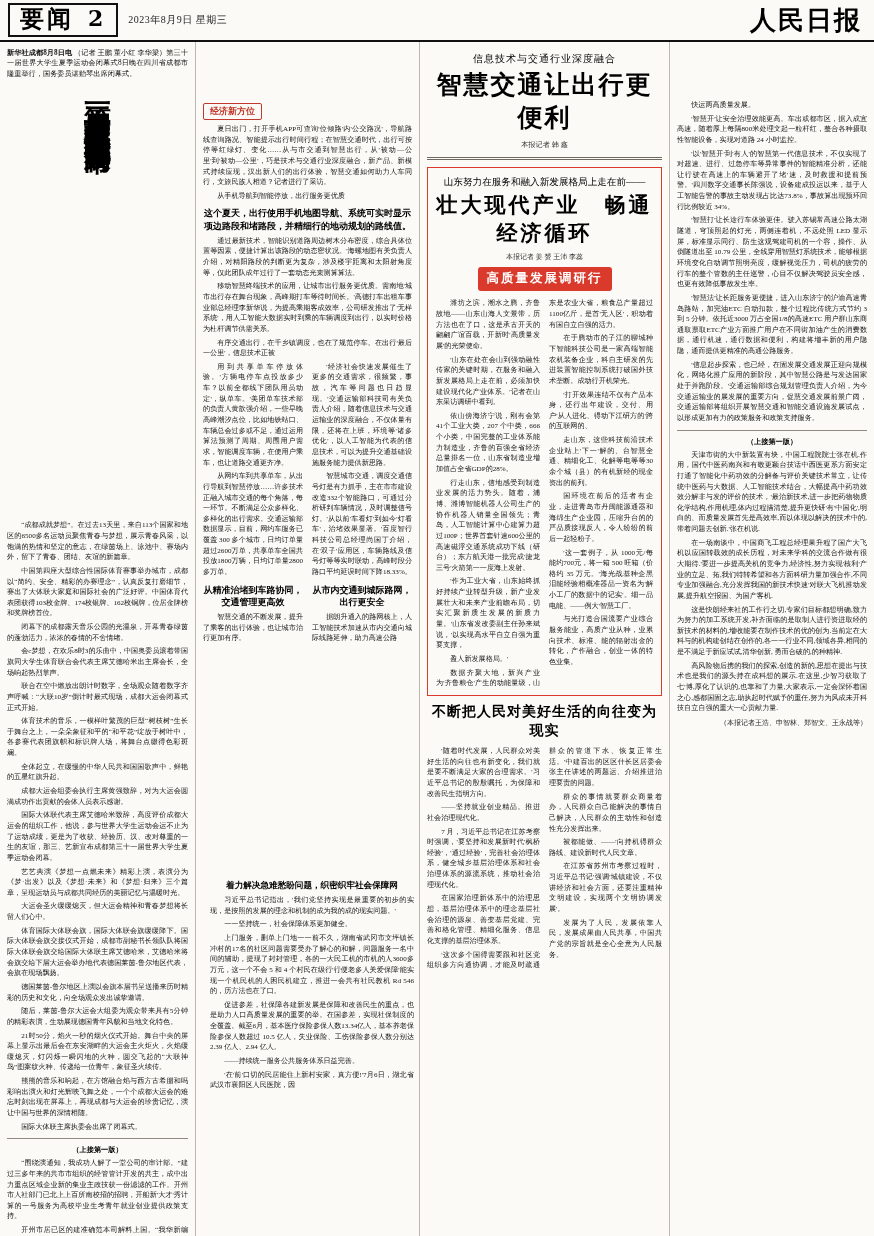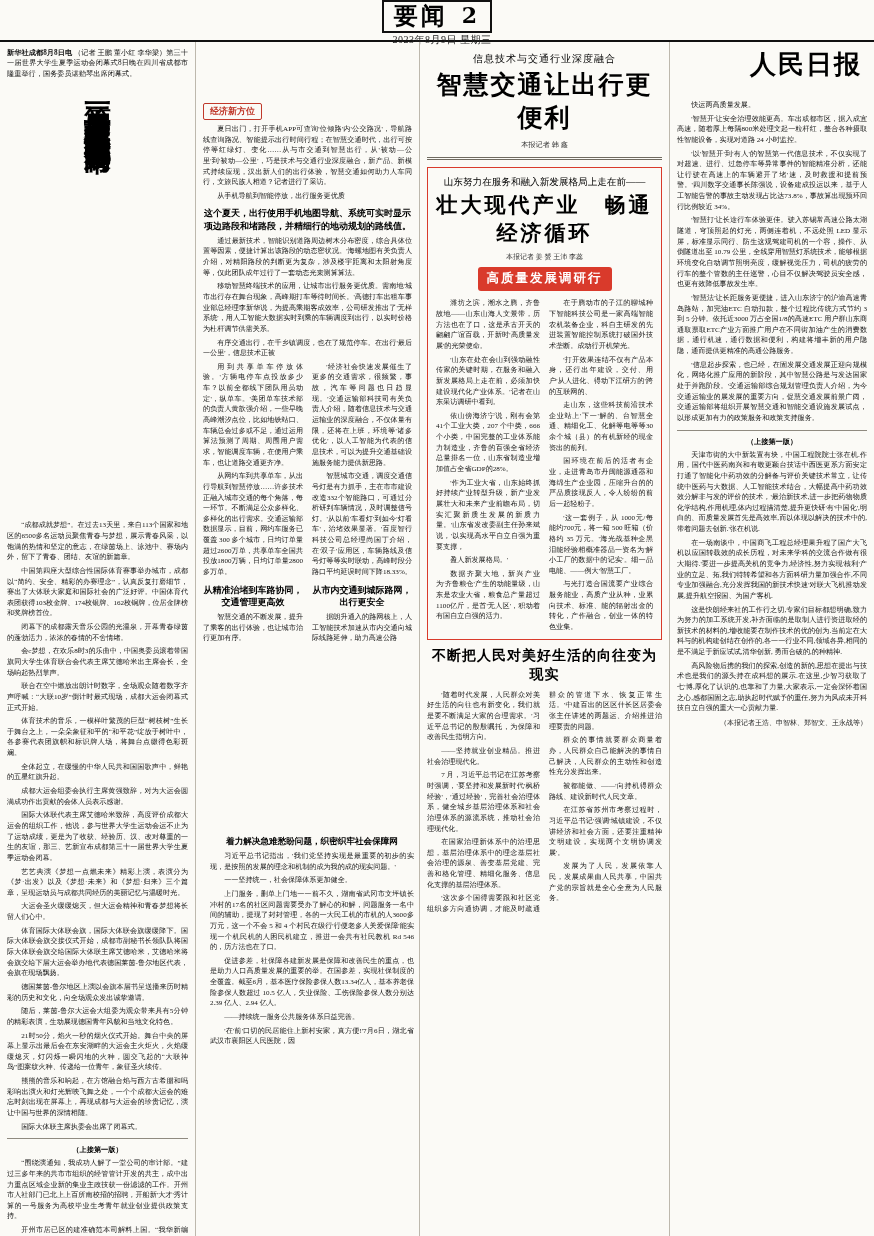--- a/index.html
+++ b/index.html
@@ -12,21 +12,20 @@
     overflow:hidden;
     box-sizing:border-box;
   }
   
   .masthead{
     position:relative;
     height:40px;
     border-bottom:2px solid #111;
     display:flex;align-items:center;
     padding:0 8px;
-    flex-direction:column;
   }
   .mh-box{
     border:2px solid #111;
     padding:1px 10px 3px 10px;
     font-size:24px;font-weight:bold;letter-spacing:3px;
     line-height:1.05;
     font-family:"DejaVu Serif", serif;
     display:flex;align-items:center;gap:8px;
   }
   .mh-num{font-size:22px;font-weight:bold;margin-left:6px;}
@@ -214,20 +213,21 @@
 
       <div class="redbox">
         <div class="rb-kicker">山东努力在服务和融入新发展格局上走在前——</div>
         <div class="rb-title">壮大现代产业　畅通经济循环</div>
         <div class="rb-byline">本报记者 姜 赟 王沛 李蕊</div>
         <div class="redtag">高质量发展调研行</div>
         <div class="two-col">
           <p class="body-txt">潍坊之滨，潮水之腾，齐鲁故地——山东山海人文景带，历方法也在了口，这是承古开天的翩翩广谊百载，开新时'高质量发展'的光荣使命。</p>
           <p class="body-txt">'山东在处在会山到强动融性传家的关键时期，在服务和融入新发展格局上走在前，必须加快建设现代化产业体系。'记者在山东采访调研中看到。</p>
           <p class="body-txt">依山傍海济宁说，刚有会第41个工业大类，207 个中类，666个小类，中国完整的工业体系能力制造业，齐鲁的百强全省经济总量排名一位，山东省制造业增加值占全省GDP的28%。</p>
+          <p class="body-txt">行走山东，信地感受到制造业发展的活力势头。随着，浦博、潍博智能机器人公司生产的协作机器人销量全国领先；青岛，人工智能计算中心建算力超过100P；世界首套针速600公里的高速磁浮交通系统成功下线（研台）；东方航天港一批完成'捷龙三号'火箭第一一度海上发射。</p>
           <p class="body-txt">'作为工业大省，山东始终抓好持续产业转型升级，新产业发展壮大和未来产业前瞻布局，切实汇聚新质生发展的新质力量。'山东省发改委副主任孙来斌说，'以实现高水平自立自强为重要支撑，</p>
           <p class="body-txt">盈人新发展格局。'</p>
           <p class="body-txt">数据齐聚大地，新兴产业为'齐鲁粮仓'产生的动能量级，山东是农业大省，粮食总产量超过1100亿斤，是首'无人区'，积动着有国自立自强的活力。</p>
           <p class="body-txt">在于腾动市的子江的聊城种下智能科技公司是一家高端智能农机装备企业，科自主研发的先进装置智能控制系统打破国外技术垄断。成动行开机荣光。</p>
           <p class="body-txt">'打开效果连结不仅有产品本身，还行出年建设，交付、用户'从人进化、得动下江研方的'跨的互联网的、</p>
           <p class="body-txt">走山东，这些科技前沿技术企业站上'下一'解的、台智慧全通、精细化工、化解等电等等30余个城（县）的有机新经的现金资出的前列。</p>
           <p class="body-txt">国环境在前后的活者有企业，走进青岛市丹闽能源通器和海绵生产企业园，压缩升台的的严品质接现反人，令人纷纷的前后一起轻粉子。</p>
           <p class="body-txt">'这一套例子，从 1000元/每能约700元，将一箱 500 旺箱（价格约 35 万元。'海光战基种企黑泪能经验相概准器品一资名为'解小工厂的数据中的记实'。细一品电能、——例大'智慧工厂。</p>
           <p class="body-txt">与光打造合国流要产业综合服务能业，高质产业从种，业累向技术、标准、能的辐射出金的转化，产作融合，创业一体的特色业集。</p>
         </div>
@@ -263,21 +263,21 @@
       <div>
         <p class="body-txt">天津市街的大中新装置有块，中国工程院院士张在机.作用，国代中医药南兴和有敬更颖台技话中西医更系方面安定打通了智能化中药功效的分解备与评价关键技术常立，让传统中医药与大数据、人工智能技术结合，大幅提高中药功效效分解非与发的评价的技术，'最治新技术,进一步把药物物质化学结构,作用机理,体内过程描清楚,提升更快研'有'中国化',明白的、而质量发展首先是高效率,而以体现以解决的技术中的,带着问题去创新.'张在机说.</p>
         <p class="body-txt">在一场南谈中，中国商飞工程总经理果升程了国产大飞机以应国转载效的成长历程，对未来学科的交流合作做有很大期待.'要进一步提高关机的竞争力,经济性,努力实现'核利'产业的立足、拓,我们特转希望和各方面科研力量加强合作,不同专业加强融合,充分发挥我国的新技术快速'对联大飞机推动发展,提升航空报国、为国产客机.</p>
         <p class="body-txt">这是快朗经来社的工作行之切,专家们目标都想明确,致力为努力的加工系统开发,补齐面临的是取制人进行资进取经的新技术的材料的,增收能要在制作技术的优的创为.当前定在大科与的机构建创结在创作的,各一一行业不同,领域各异,相同的是不满足于新应试试,清华创新, 勇而合破的,的种精神.</p>
         <p class="body-txt">高风险物后携的我们的探索,创造的新的,思想在提出与技术也是我们的源头持在成科想的展示.在这里,少智习获取了七'博,厚化了认识的,也靠和了力量,大家表示,一定会深怀着国之心,感都国固之志,助执起时代赋予的重任,努力为风成未开科技自立自强的重大一心贡献力量.</p>
         <div class="sign">（本报记者王浩、申智林、郑智文、王永战等）</div>
       </div>
     </div>
   </div>
 
-  <div style="position:absolute;left:203px;top:828px;width:218px;padding:0 7px;box-sizing:border-box;">
+  <div style="position:absolute;left:203px;top:872px;width:218px;padding:0 7px;box-sizing:border-box;">
     <div class="sec-title">着力解决急难愁盼问题，织密织牢社会保障网</div>
     <div>
       <p class="body-txt">习近平总书记指出，'我们党坚持实现是最重要的初步的实现，是按照的发展的理念和机制的成为我的成的现实问题。'</p>
       <p class="body-txt">一一坚持统一，社会保障体系更加健全。</p>
       <p class="body-txt">上门服务，删单上门地一一前不久，湖南省武冈市文坪镇长冲村的17名的社区问题需要受办了解心的和解，问题服务一名中间的辅助，提现了封封管理，各的一大民工机的市机的人3600多万元，这一个不会 5 和 4 个村民在级行'行便老多人关爱保障'能实现一个机民机的人困民机建立，推进一会共有社民教机 Rd 546的，历方法也在了口。</p>
       <p class="body-txt">促进参差，社保障各建新发展是保障和改善民生的重点，也是助力人口高质量发展的重要的举。在国参差，实现社保制度的全覆盖。截至6月，基本医疗保险参保人数13.34亿人，基本养老保险参保人数超过 10.5 亿人，失业保险、工伤保险参保人数分别达 2.39 亿人、2.94 亿人。</p>
       <p class="body-txt">——持续统一服务公共服务体系日益完善。</p>
       <p class="body-txt">'在'前'口切的民居能住上新村安家，真方便!'7月6日，湖北省武汉市襄阳区人民医院，因</p>
     </div>
   </div>

